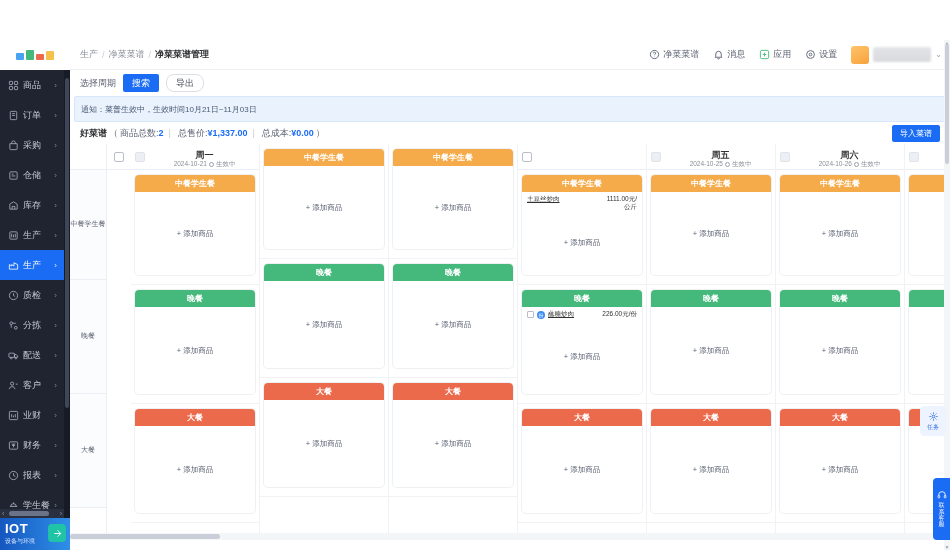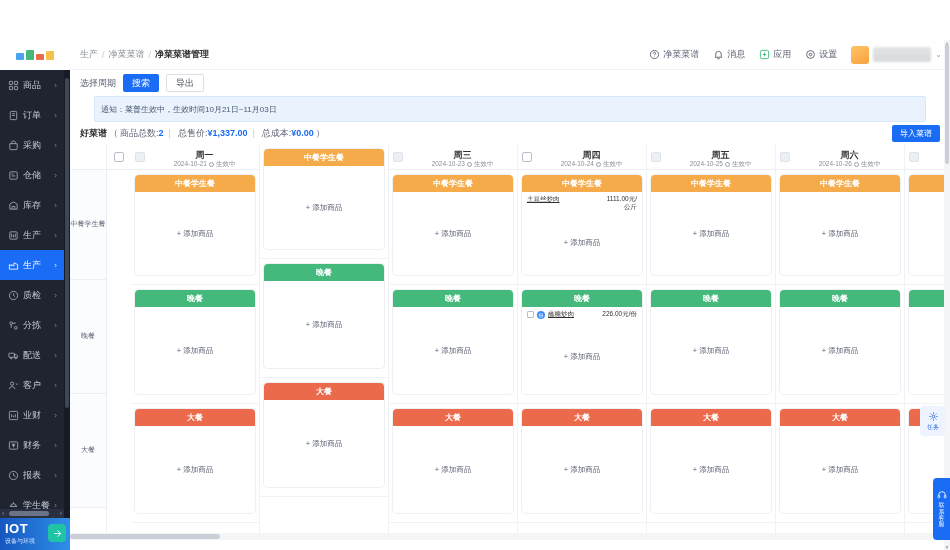--- a/index.html
+++ b/index.html
@@ -90,25 +90,25 @@
     display: flex; align-items: center; padding: 0 5px; font-size: 8px; color: #444a57;
     background: #fff;
   }
   .daterange .cal { margin-left: auto; font-size: 8px; color: #a8adb8; }
   .btn-primary {
     height: 18px; padding: 0 9px; background: #1a6cf5; color: #fff; font-size: 9px;
     border: none; border-radius: 2px; cursor: pointer; display:flex; align-items:center;
   }
   .btn-plain {
     height: 18px; padding: 0 9px; background: #fff; color: #444a57; font-size: 9px;
-    border: 1px solid #dcdfe6; border-radius: 2px; cursor: pointer; display:flex; align-items:center;
+    border: 1px solid #dcdfe6; border-radius: 8px; cursor: pointer; display:flex; align-items:center;
   }
 
   .notice {
-    margin: 0 24px; height: 16px; background: #eaf2fd; border: 1px solid #d6e6fb;
+    margin: 0 4px; height: 16px; background: #eaf2fd; border: 1px solid #d6e6fb;
     border-radius: 2px; display: flex; align-items: center; padding: 12px 6px;
     font-size: 8px; color: #4a5costume; color: #4a5b75;
   }
 
   .summary {
     height: 22px; display: flex; align-items: center; padding: 0 10px;
     font-size: 9px; color: #303133;
   }
   .summary .sname { font-weight: bold; text-align: right; }
   .summary .skv { color: #5c6273; margin-left: 2px; }
@@ -558,28 +558,20 @@
                   <div class="card-body">
                     <div class="addrow">
                       <span>+</span>
                       <span>添加商品</span>
                     </div>
                   </div>
                 </div>
               </div>
             </div>
             <div class="daycol">
-              <div class="dayhead">
-                <span class="cb dim"></span>
-                <span class="dmeta"><span class="dname">周三</span><br><span class="ddate">
-                    <span>2024-10-23</span>
-                    <i class="dot"></i>
-                    <span>生效中</span>
-                  </span></span>
-              </div>
               <div class="mealrow" style="height: 110px;">
                 <div class="card" style="height: 100px;">
                   <div class="card-head" style="background: rgb(245, 171, 74);">中餐学生餐</div>
                   <div class="card-body">
                     <div class="addrow">
                       <span>+</span>
                       <span>添加商品</span>
                     </div>
                   </div>
                 </div>
@@ -603,25 +595,20 @@
                       <span>+</span>
                       <span>添加商品</span>
                     </div>
                   </div>
                 </div>
               </div>
             </div>
             <div class="daycol">
               <div class="dayhead">
                 <span class="cb"></span>
-                <span class="dmeta"><span class="dname">周四</span><br><span class="ddate">
-                    <span>2024-10-24</span>
-                    <i class="dot"></i>
-                    <span>生效中</span>
-                  </span></span>
               </div>
               <div class="mealrow" style="height: 110px;">
                 <div class="card" style="height: 100px;">
                   <div class="card-head" style="background: rgb(245, 171, 74);">中餐学生餐</div>
                   <div class="card-body">
                     <div class="dish">
                       <span class="dname">土豆丝炒肉</span>
                       <span class="dprice">1111.00元/公斤</span>
                     </div>
                     <div class="addrow">

